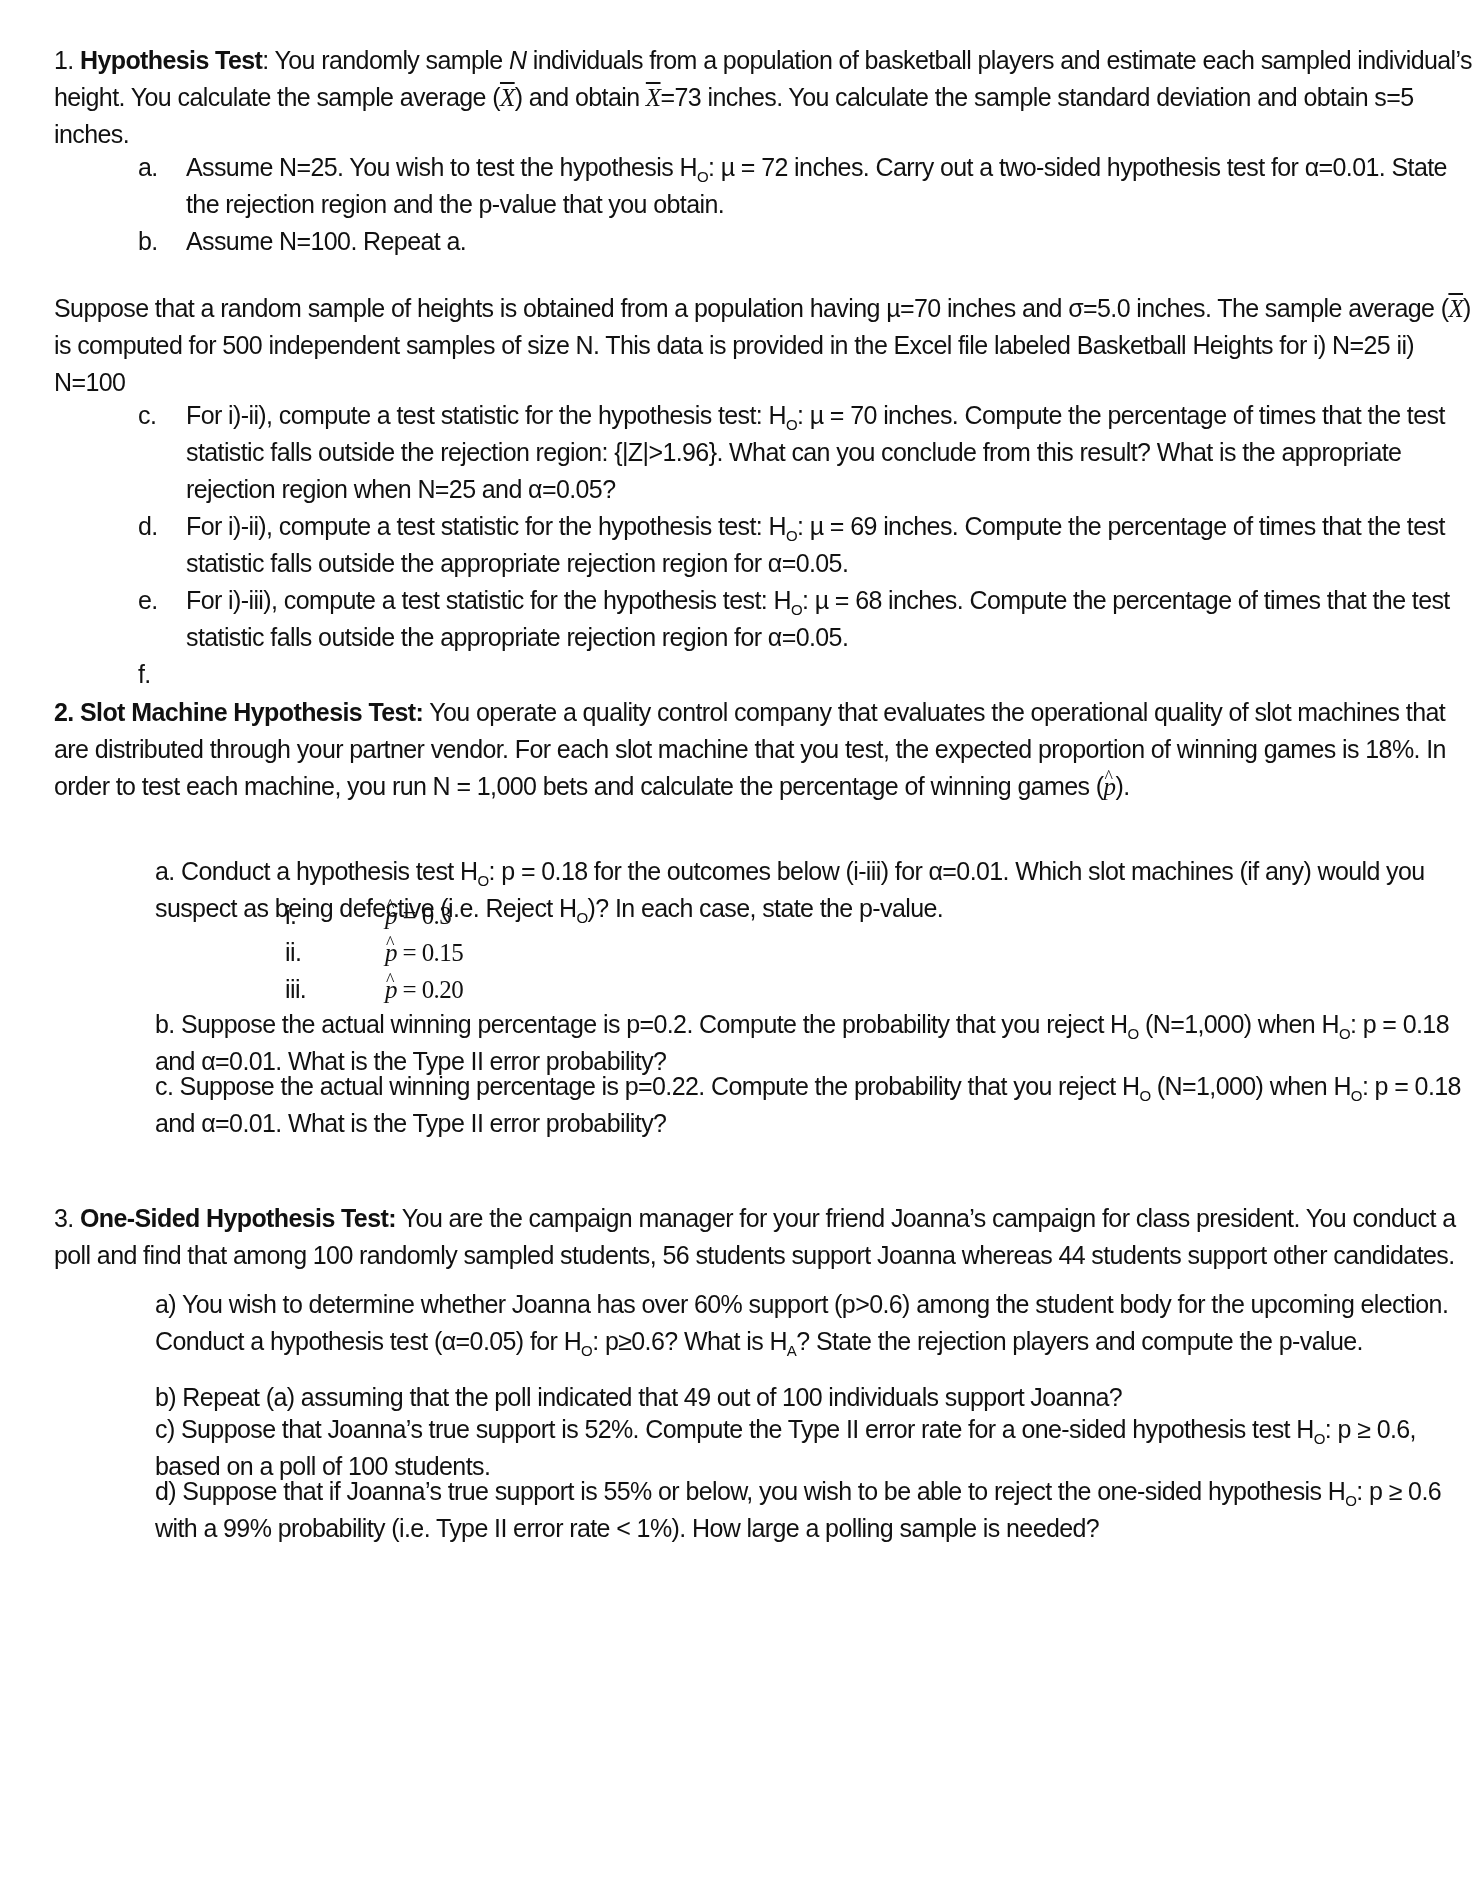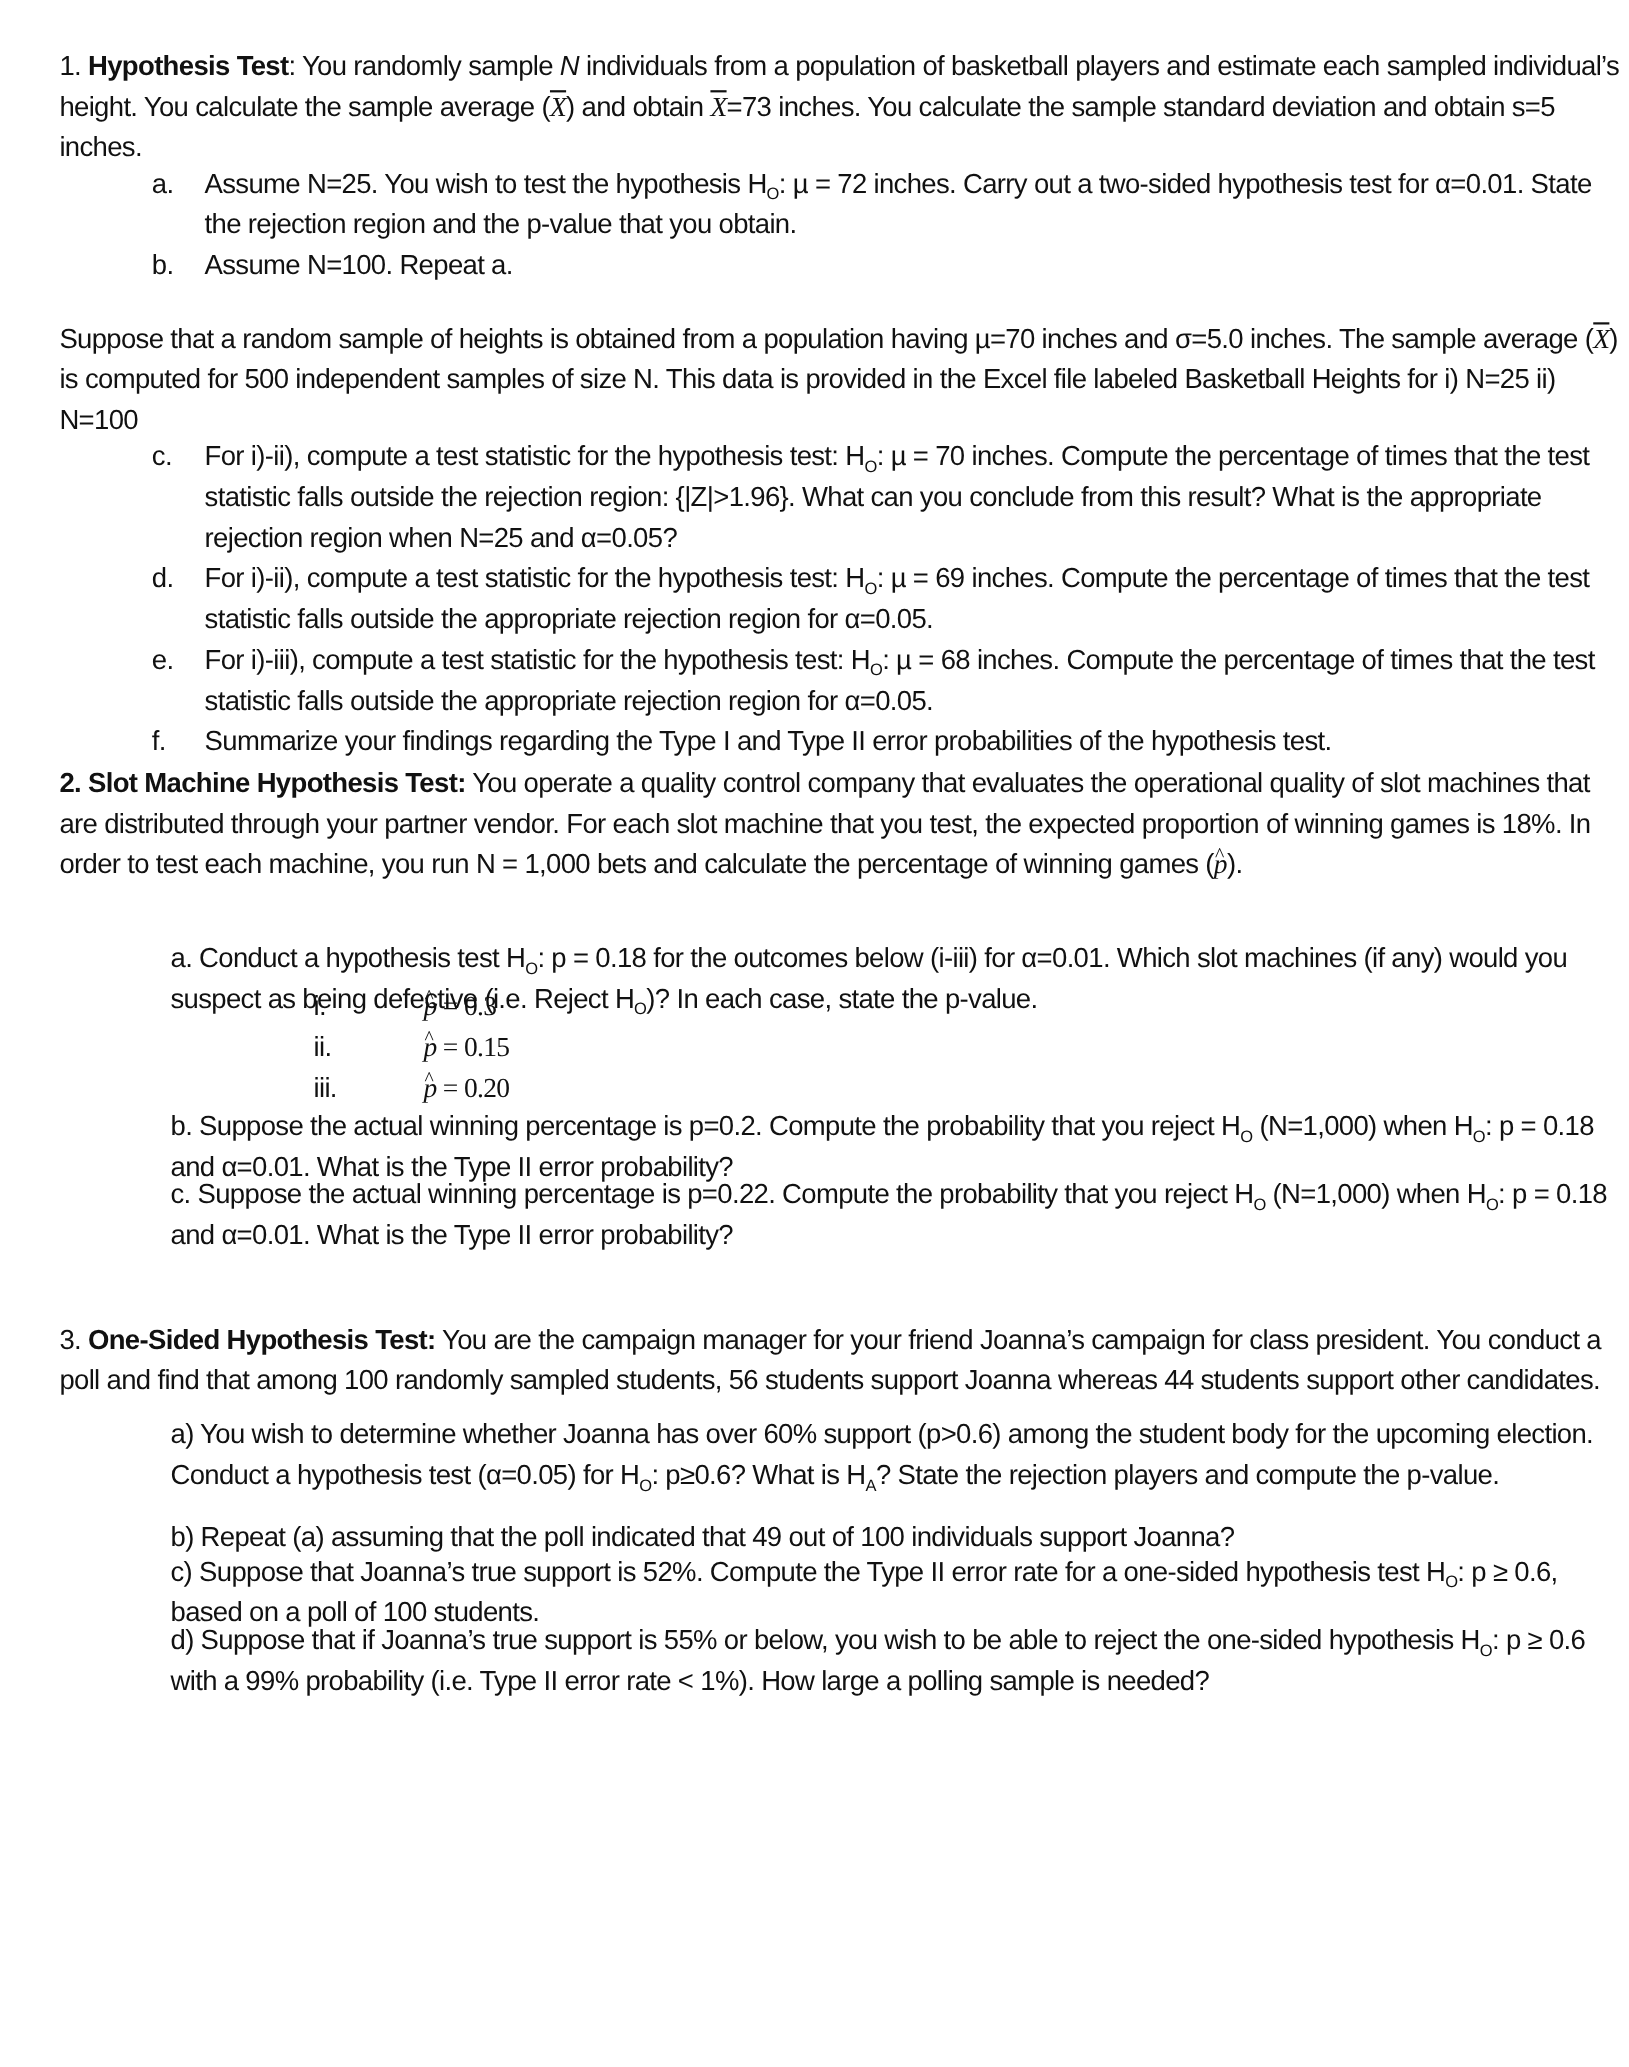--- a/index.html
+++ b/index.html
@@ -62,21 +62,20 @@
     <li>
       <span class="lbl">d.</span>
       <span>For i)-ii), compute a test statistic for the hypothesis test: H</span><sub>O</sub><span>: µ = 69 inches.  Compute the percentage of times that the test statistic falls outside the appropriate rejection region for α=0.05.</span>
     </li>
     <li>
       <span class="lbl">e.</span>
       <span>For i)-iii), compute a test statistic for the hypothesis test: H</span><sub>O</sub><span>: µ = 68 inches.  Compute the percentage of times that the test statistic falls outside the appropriate rejection region for α=0.05.</span>
     </li>
     <li>
       <span class="lbl">f.</span>
-      <span>Summarize your findings regarding the Type I and Type II error probabilities of the hypothesis test.</span>
     </li>
   </ul>
 
   <p class="para" style="top:678px;">
     <span class="b">2. Slot Machine Hypothesis Test:</span><span> You operate a quality control company that evaluates the operational quality of slot machines that are distributed through your partner vendor.  For each slot machine that you test, the expected proportion of winning games is 18%.  In order to test each machine, you run N = 1,000 bets and calculate the percentage of winning games (</span><span class="phat">p</span><span>).</span>
   </p>
 
   <p class="sub-block" style="top:835px;">
     <span>a. Conduct a hypothesis test H</span><sub>O</sub><span>: p = 0.18 for the outcomes below (i-iii) for α=0.01.  Which slot machines (if any) would you suspect as being defective (i.e. Reject H</span><sub>O</sub><span>)? In each case, state the p-value.</span>
   </p>

